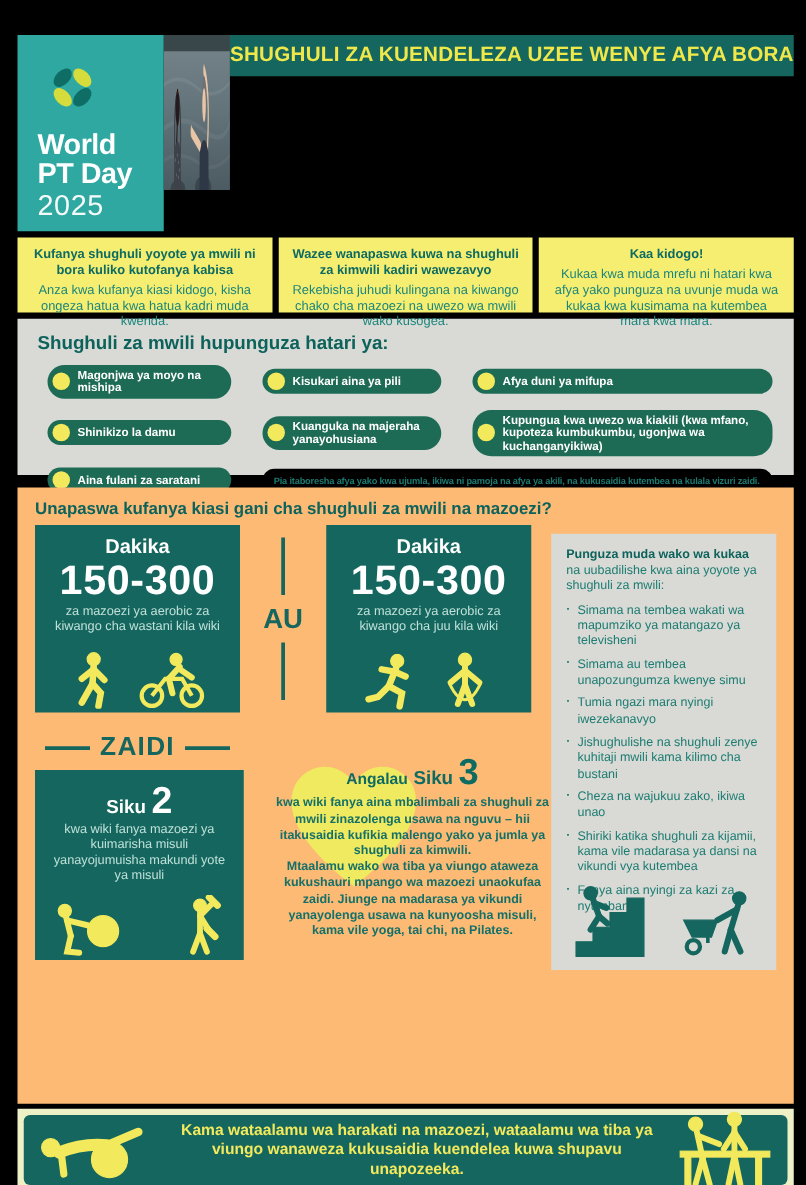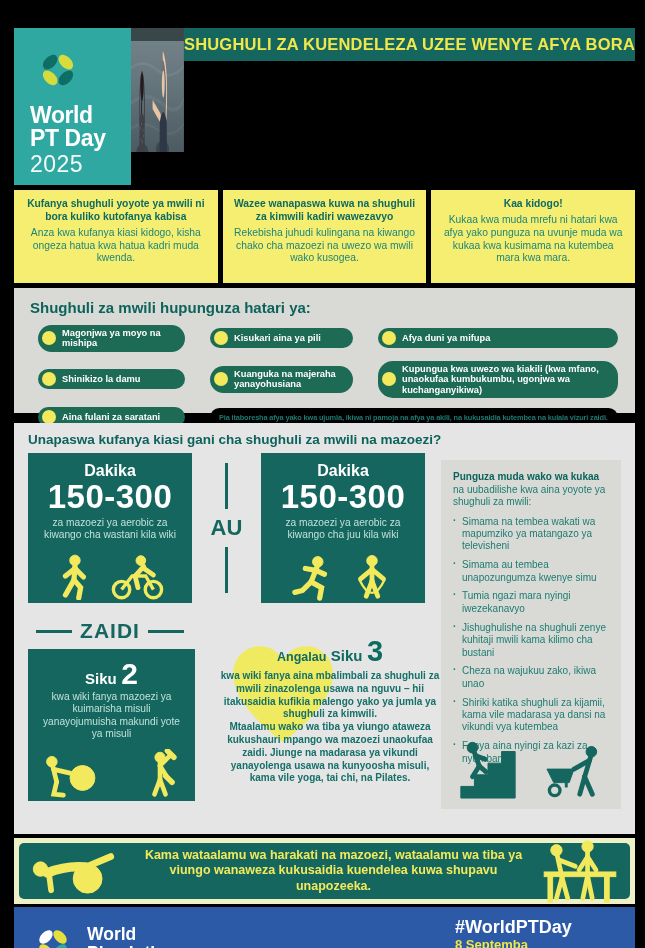--- a/index.html
+++ b/index.html
@@ -13,40 +13,40 @@
   .logo-block { width:117px; background:#2EA8A0; color:#fff; padding:14px 0 0 16px; }
   .logo-mark { display:block; margin:2px 0 8px 2px; }
   .logo-line { font-weight:bold; font-size:23px; line-height:1.02; letter-spacing:-0.4px; }
   .logo-year { font-size:23px; font-weight:normal; opacity:.95; letter-spacing:.5px; }
   .header-right { flex:1; display:flex; flex-direction:row; }
   .hero-photo { height:124px; position:relative; overflow:hidden; }
   .banner { height:33px; background:#14665E; display:flex; align-items:center; justify-content:center; }
   .banner-title { color:#F0E74A; font-weight:bold; font-size:16.5px; letter-spacing:.2px; white-space:nowrap; }
 
   
-  .intro-row { display:flex; gap:5px; margin-top:5px; height:93px; }
+  .intro-row { display:flex; gap:5px; margin-top:5px; height:60px; }
   .intro-box { flex:1; background:#F5EE71; padding:8px 10px; text-align:center; }
   .intro-head { color:#0E6B62; font-weight:bold; font-size:10.3px; line-height:1.25; }
   .intro-body { color:#1C867C; font-size:10.3px; line-height:1.25; margin-top:3px; }
 
   
   .risks { margin-top:5px; height:125px; background:#D9DAD5; padding:11px 14px 0 14px; }
   .risks-title { color:#0D635C; font-weight:bold; font-size:15px; margin:0 0 9px 2px; }
   .pills-grid { display:grid; grid-template-columns:147px 143px 1fr; column-gap:25px; row-gap:9px;
                 align-items:center; padding-left:10px; padding-right:3px; }
   .pill { display:flex; align-items:center; gap:6px; background:#1E6B55; border-radius:15px;
           padding:3px 9px 3px 4px; min-height:20px; color:#fff; font-weight:bold;
           font-size:9.3px; line-height:1.12; }
   .pill-dot { flex:none; width:14px; height:14px; border-radius:50%; background:#F2E95C; }
   .risk-note { grid-column:2 / 4; background:#000000; border-radius:12px; color:#1C7A70;
                font-weight:bold; font-size:7.4px; letter-spacing:-0.15px; padding:5px 9px;
                white-space:nowrap; overflow:hidden; }
 
   
-  .big { position:relative; margin-top:10px; height:411px; background:#e5e5e5; }
+  .big { position:relative; margin-top:10px; height:493px; background:#fdba74; }
   .big-title { position:absolute; left:14px; top:9px; color:#0D635C; font-weight:bold; font-size:13.5px; }
   .dose-box { position:absolute; top:30px; width:164px; height:150px; background:#14665E;
               text-align:center; padding-top:9px; color:#fff; }
   .dose-1 { left:14px; } .dose-2 { left:247px; }
   .dose-label { font-weight:bold; font-size:16px; }
   .dose-min { font-weight:bold; font-size:33px; line-height:1.0; letter-spacing:.5px; }
   .dose-desc { color:#BFE1D9; font-size:10.2px; line-height:1.22; margin-top:4px; padding:0 8px; }
   .dose-icons { display:flex; justify-content:center; align-items:flex-end; gap:16px; margin-top:12px; }
   .au-col { position:absolute; left:178px; top:40px; width:69px; height:140px;
             display:flex; flex-direction:column; align-items:center; }
@@ -201,21 +201,21 @@
         <div class="pill">
             <span class="pill-dot"></span>
             <span>Shinikizo la damu</span>
           </div>
         <div class="pill">
             <span class="pill-dot"></span>
             <span>Kuanguka na majeraha yanayohusiana</span>
           </div>
         <div class="pill">
             <span class="pill-dot"></span>
-            <span>Kupungua kwa uwezo wa kiakili (kwa mfano, unaokufaa kumbukumbu, ugonjwa wa kuchanganyikiwa)</span>
+            <span>Kupungua kwa uwezo wa kiakili (kwa mfano, kupoteza kumbukumbu, ugonjwa wa kuchanganyikiwa)</span>
           </div>
         <div class="pill">
             <span class="pill-dot"></span>
             <span>Aina fulani za saratani</span>
           </div>
         <div class="risk-note">Pia itaboresha afya yako kwa ujumla, ikiwa ni pamoja na afya ya akili, na kukusaidia kutembea na kulala vizuri zaidi.</div>
       </div>
     </div>
 
     <div class="big">

